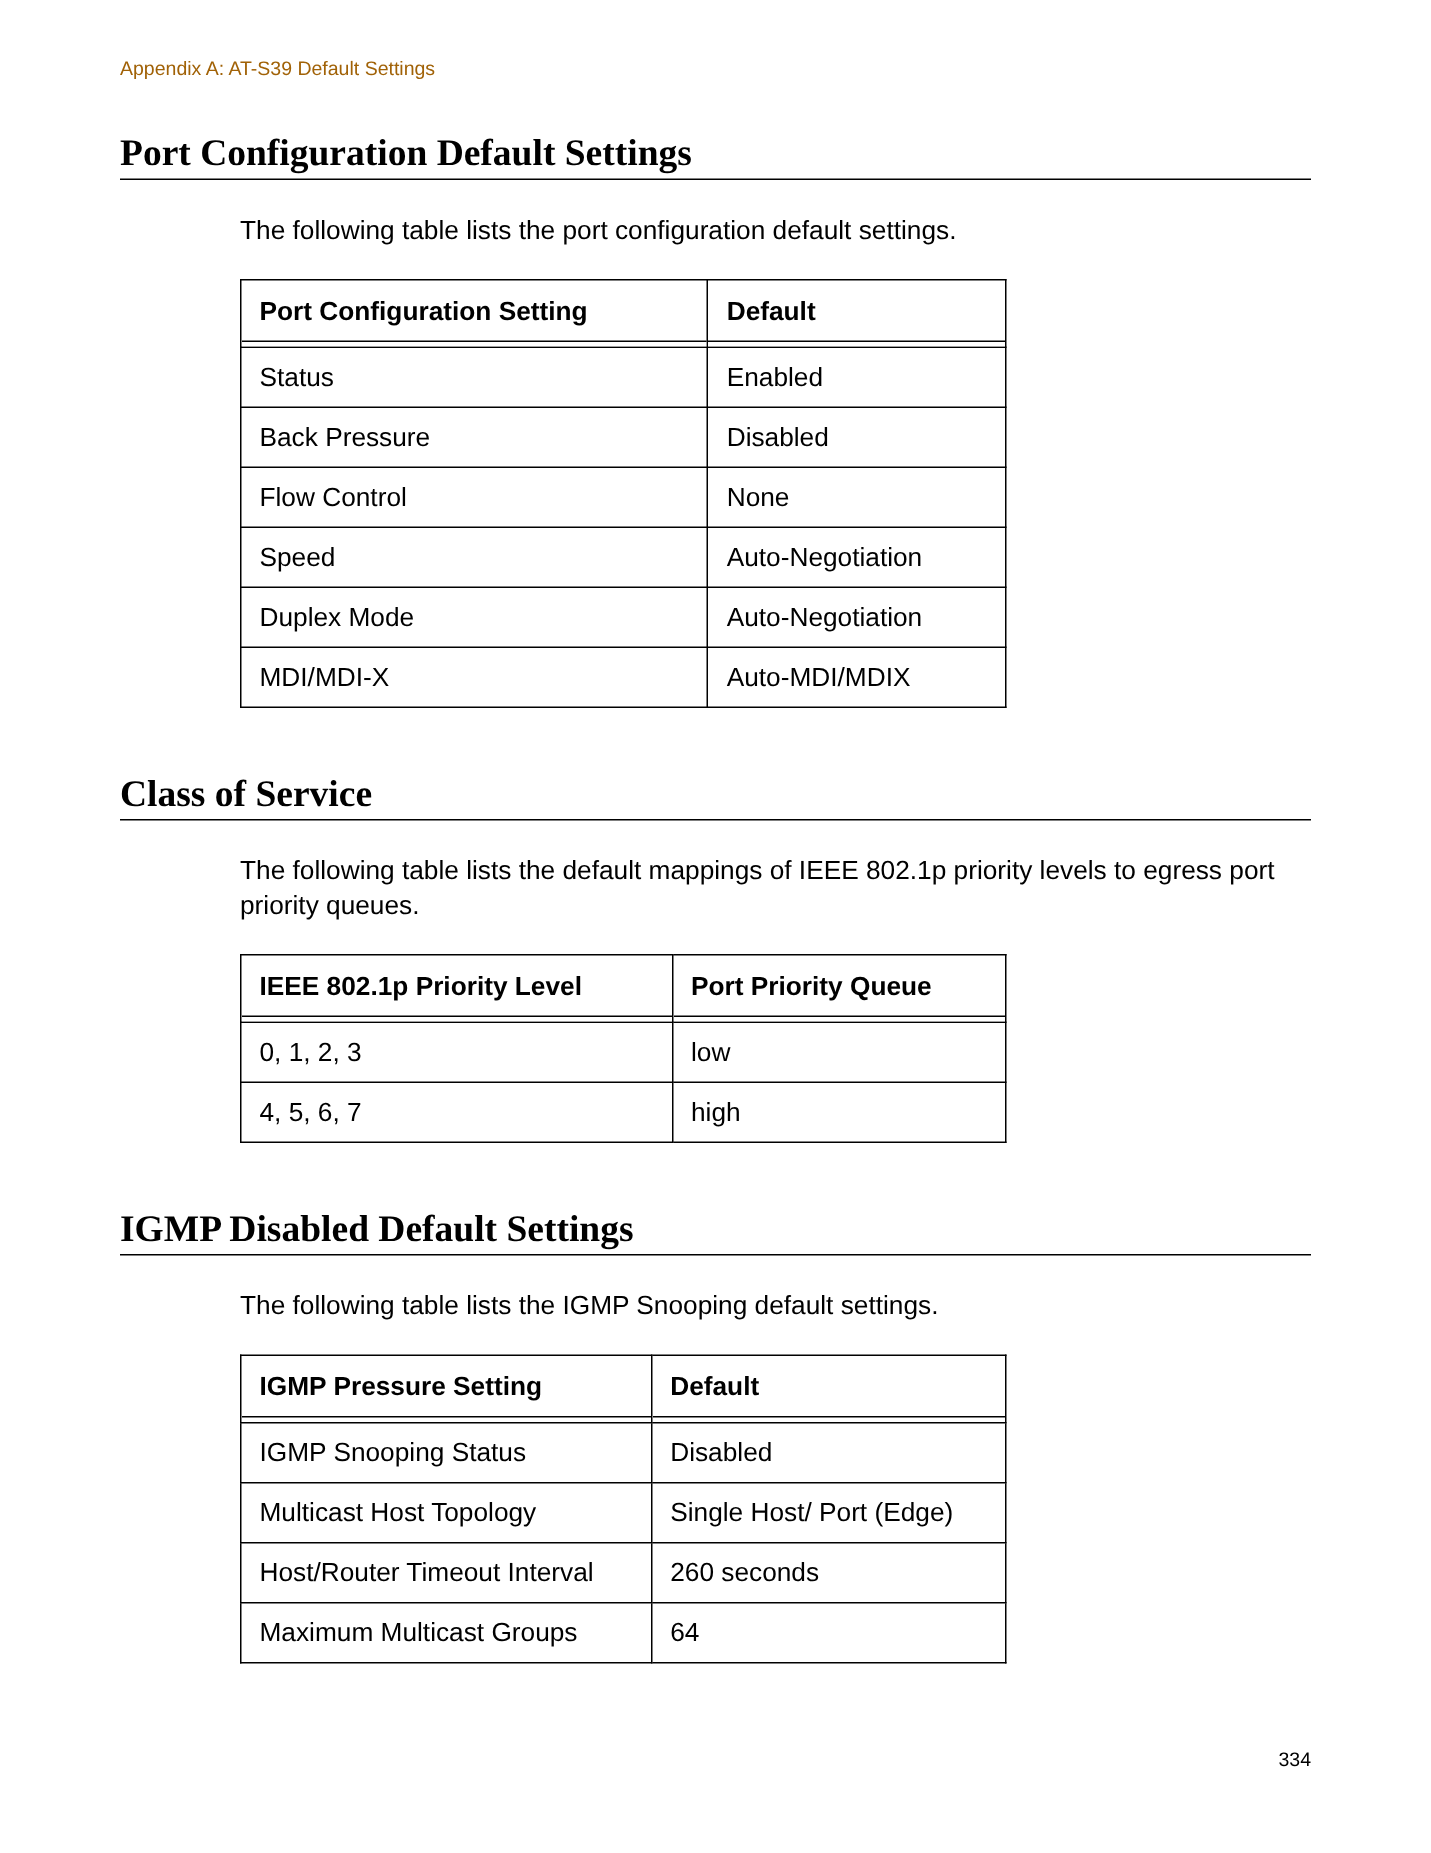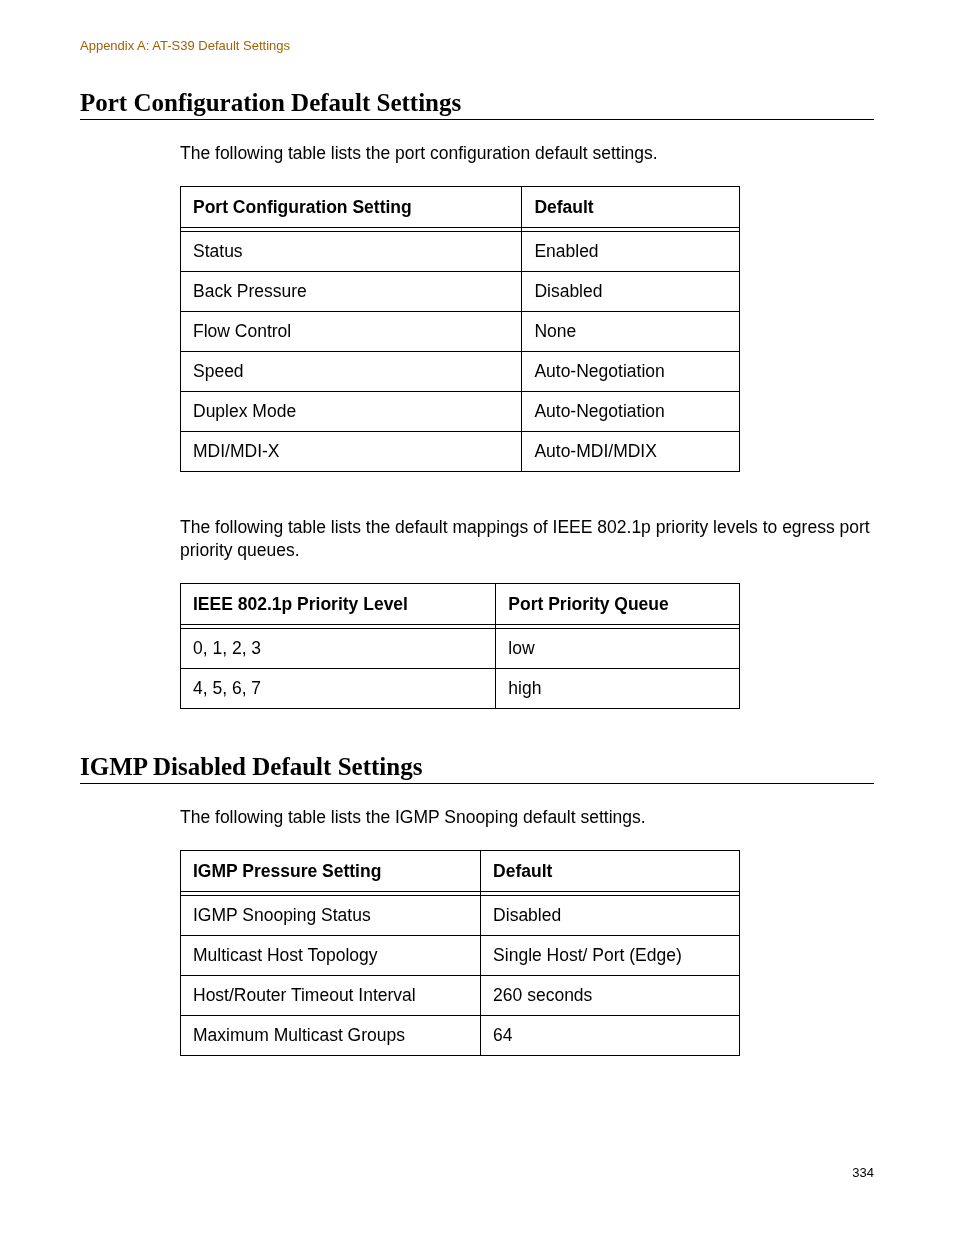--- a/index.html
+++ b/index.html
@@ -27,30 +27,30 @@
     font-weight: bold;
     font-size: 25px;
     margin: 0 0 6px 0;
     padding-bottom: 2px;
     border-bottom: 1.5px solid #000;
   }
   .section-block {
     margin-bottom: 44px;
   }
   .indented {
-    margin-left: 100px;
+    margin-left: 80px;
   }
   .intro {
     font-size: 17.5px;
     line-height: 1.35;
     margin: 22px 0 20px 0;
   }
   table.settings {
     border-collapse: collapse;
-    width: 560px;
+    width: 511px;
     font-size: 17.5px;
   }
   table.settings th {
     text-align: left;
     font-weight: bold;
     padding: 10px 12px 10px 12px;
     border-top: 1.5px solid #000;
     border-left: 1.5px solid #000;
     border-right: 1.5px solid #000;
     border-bottom: 0;
@@ -126,20 +126,21 @@
           <tr>
               <td>MDI/MDI-X</td>
               <td>Auto-MDI/MDIX</td>
             </tr>
         </tbody>
       </table>
     </div>
   </div>
 
   <div class="section-block">
+    <h2 class="section-heading">Class of Service</h2>
     <div class="indented">
       <p class="intro">The following table lists the default mappings of IEEE 802.1p priority levels to egress port priority queues.</p>
       <table class="settings">
         <thead>
           <tr>
             <th>IEEE 802.1p Priority Level</th>
             <th>Port Priority Queue</th>
           </tr>
         </thead>
         <tbody>

